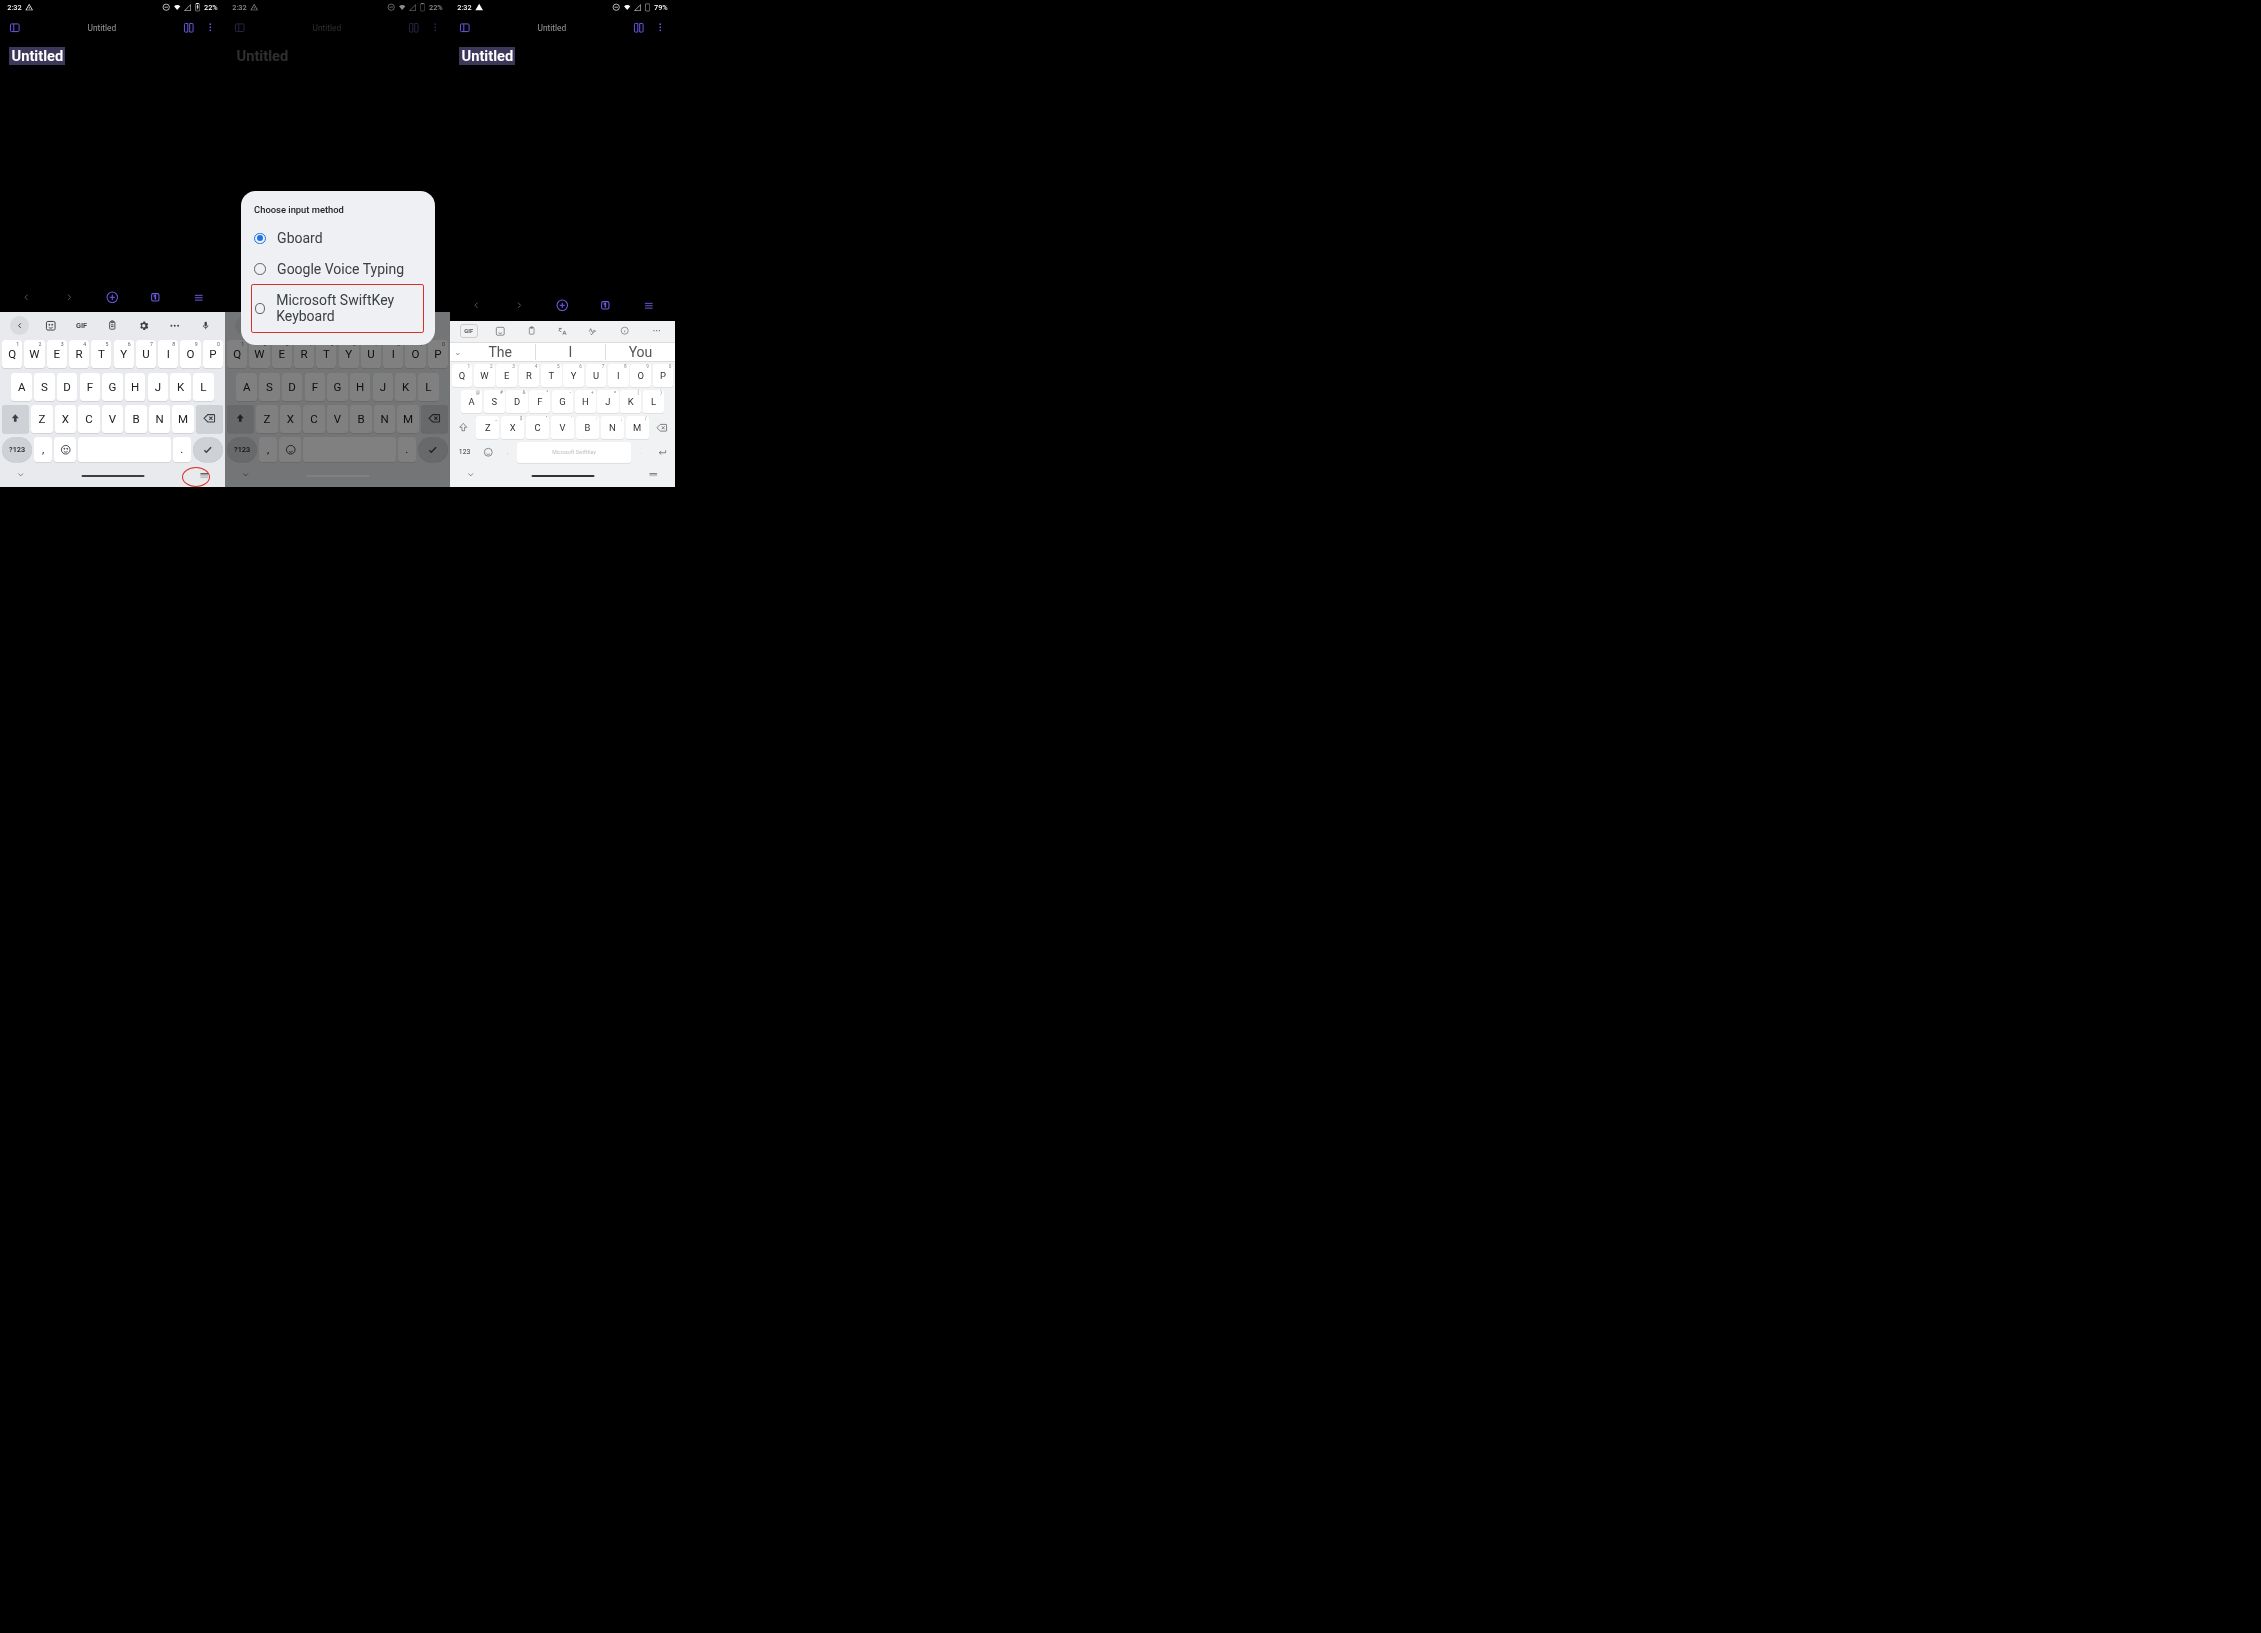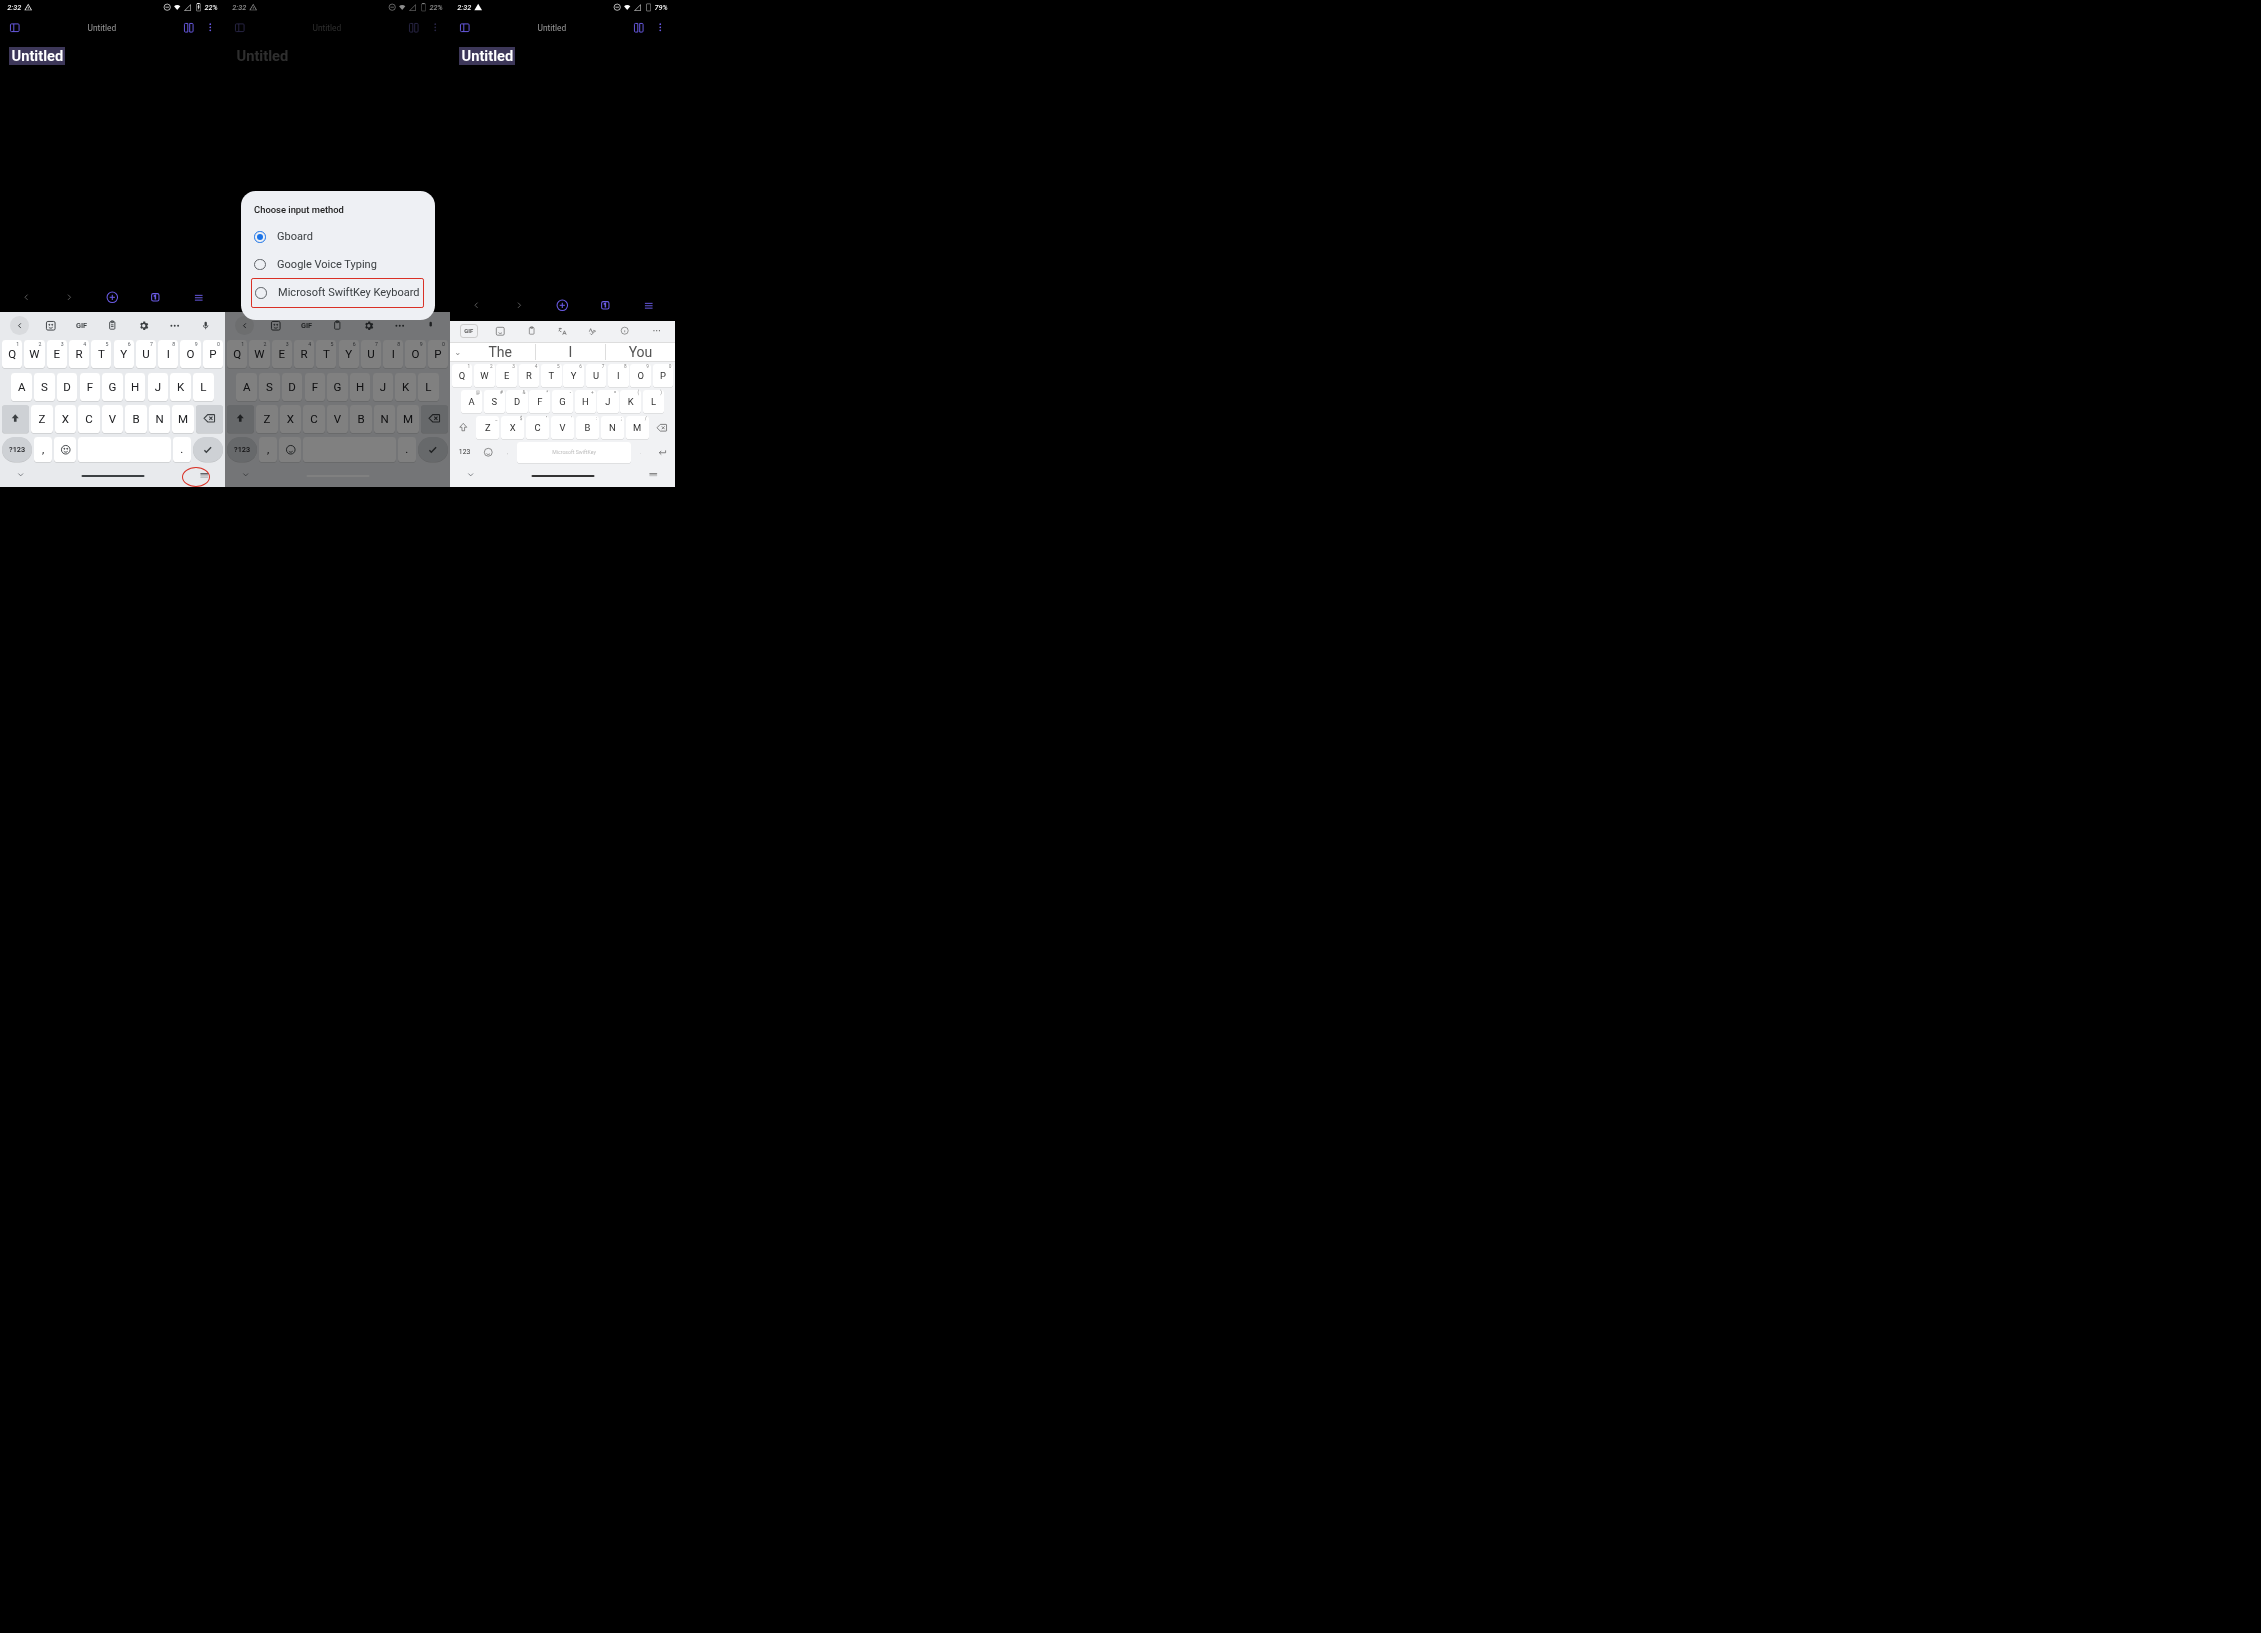--- a/index.html
+++ b/index.html
@@ -1,18 +1,18 @@
 <!DOCTYPE html>
 <html style="font-size:8.4px"><head>
 <meta charset="utf-8">
 <style>
   * { margin: 0; padding: 0; box-sizing: border-box; font-family: -apple-system, BlinkMacSystemFont, "Segoe UI", Roboto, sans-serif; }
   body { background: #000; width: 675px; height: 487px; display: flex; overflow: hidden; }
   .screen { width: 225px; height: 487px; background: #000; position: relative; display: flex; flex-direction: column; }
-  .status-bar { height: 14.7px; display: flex; align-items: center; justify-content: space-between; padding: 0 7.3px; color: #fff; font-size: 7.3px; font-weight: 500; font-style: italic; }
+  .status-bar { height: 14.7px; display: flex; align-items: center; justify-content: space-between; padding: 0 7.3px; color: #fff; font-size: 7.3px; font-weight: 500; }
   .status-left { display: flex; align-items: center; gap: 3.1px; }
   .status-right { display: flex; align-items: center; gap: 2.1px; }
   .icon-sm { width: 8.4px; height: 8.4px; display: inline-flex; align-items: center; justify-content: center; }
   .app-bar { height: 26px; display: flex; align-items: center; padding: 0 6.3px; gap: 4.2px; }
   .app-bar .title { flex: 1; text-align: center; color: #999; font-size: 8.4px; }
   .app-bar.faded .title { color: #555; }
   .icbtn { width: 17px; height: 17px; display: flex; align-items: center; justify-content: center; cursor: pointer; }
   .content { flex: 1; padding: 6.3px 9.4px; }
   .doc-title { display: inline-block; background: #3d3759; color: #fff; font-size: 14.7px; font-weight: 700; padding: 0 2.1px; }
   .doc-title.faded { color: #777; background: #222; }
@@ -46,21 +46,21 @@
   .chev-down { color: #5f6368; }
   
   .modal-overlay { position: absolute; inset: 0; background: rgba(0,0,0,.5); z-index: 10; display: flex; align-items: center; justify-content: center; }
   .modal { width: 194px; background: #eef0f4; border-radius: 14.7px; padding: 12.6px 10.5px; }
   .modal h3 { font-size: 9.4px; font-weight: 500; color: #1f1f1f; margin-bottom: 8.4px; padding-left: 3.1px;}
   .radio-row { display: flex; align-items: center; gap: 11.5px; padding: 7.3px 3.1px; cursor: pointer; }
   .radio-row.highlight { border: 1px solid #d93025; border-radius: 2.1px; }
   .radio { width: 11.5px; height: 11.5px; border: 1px solid #5f6368; border-radius: 50%; display: flex; align-items: center; justify-content: center; }
   .radio.sel { border-color: #1a73e8; }
   .radio.sel::after { content: ""; width: 6.3px; height: 6.3px; background: #1a73e8; border-radius: 50%; }
-  .radio-label { font-size: 11px; color: #3c4043; }
+  .radio-label { font-size: 14px; color: #3c4043; }
   .gboard.dim { filter: brightness(.5); pointer-events: none; }
   .screen2 .status-bar, .screen2 .app-bar, .screen2 .content, .screen2 .bottom-bar { opacity: .55; }
   .screen2 .doc-title { background: transparent; color: #555;}
   
   .swiftkey { background: #f1f2f4; display: flex; flex-direction: column; }
   .sk-top { height: 21px; display: flex; align-items: center; justify-content: space-around; padding: 0 3.1px; }
   .sk-top .sb { width: 18px; height: 14.7px; display: flex; align-items: center; justify-content: center; color: #555; border: 0.5px solid #ccc; border-radius: 3.1px; font-size: 5.8px; font-weight: 700;}
   .sk-top .sb.plain { border: none; }
   .sk-sug { height: 20px; display: flex; align-items: center; background: #fff; border-top: 0.5px solid #ddd; border-bottom: 0.5px solid #ddd;}
   .sk-sug .arrow { width: 15.7px; text-align: center; color: #888;}

